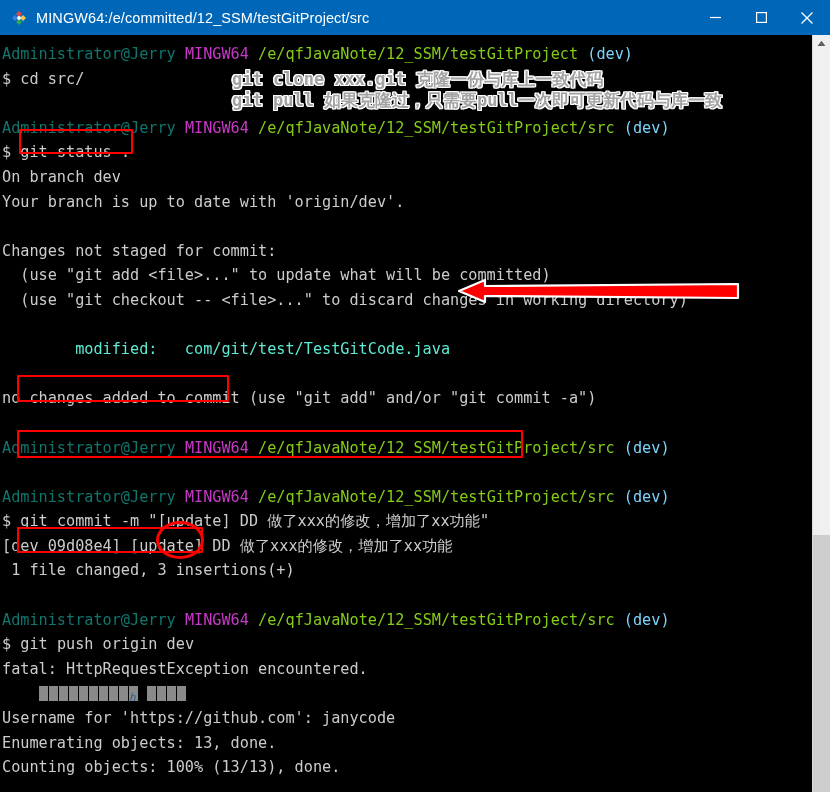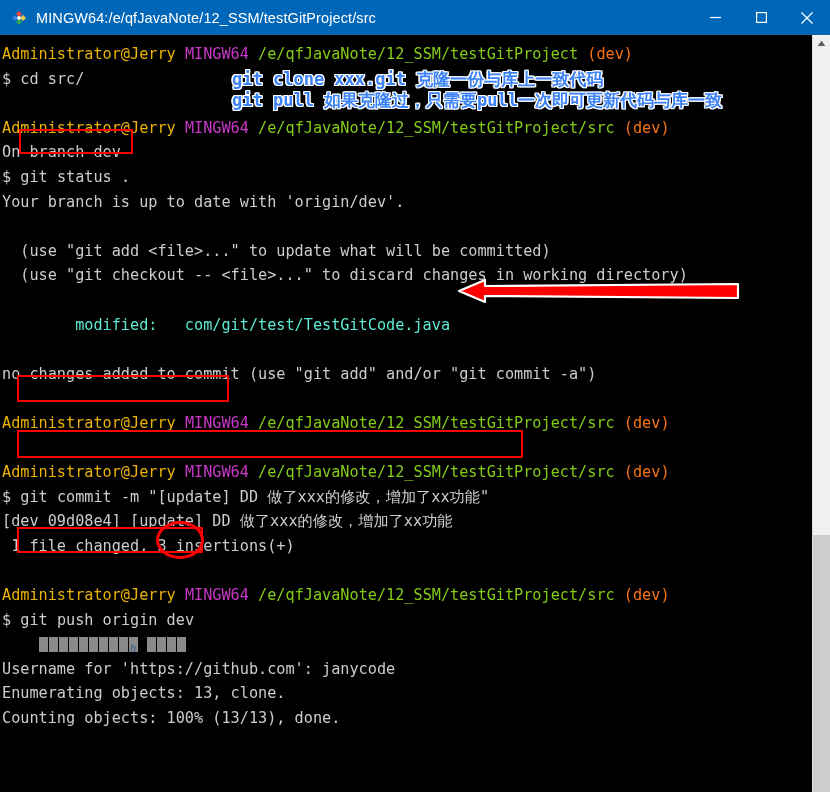--- a/index.html
+++ b/index.html
@@ -71,44 +71,44 @@
   }
   .term-line {
     font-family: "DejaVu Sans Mono", monospace;
     font-size: 15.2px;
     line-height: 24.6px;
     color: #cccccc;
     white-space: pre;
     height: 24.6px;
   }
   .blank { color: transparent; }
-  .c-green  { color: #eab308; }
+  .c-green  { color: #0f766e; }
   .c-mag    { color: #c838c8; }
   .c-yellow { color: #84cc16; }
-  .c-cyan   { color: #f97316; }
+  .c-cyan   { color: #7dd3fc; }
   .c-red    { color: #5eead4; }
   .c-white  { color: #cccccc; }
   
   .redact {
     display: inline-block;
     vertical-align: -3px;
   }
   .redact i {
     display: inline-block;
     width: 9px;
     height: 15px;
     background: #8a8a8a;
     margin-right: 1px;
   }
   .redact .gap { background: transparent; width: 7px; }
   .redact .lit { background: #8a8a8a; color:#2a5d8f; text-align:center; font-size:11px; }
   
   .anno {
     position: absolute;
-    color: #3b82f6;
+    color: #a3a3a3;
     font-family: "DejaVu Sans Mono", monospace;
     font-weight: bold;
     font-size: 17px;
     white-space: nowrap;
     text-shadow:
       -1.2px -1.2px 0 #ffffff,  1.2px -1.2px 0 #ffffff,
       -1.2px  1.2px 0 #ffffff,  1.2px  1.2px 0 #ffffff,
       -1.2px 0 0 #ffffff, 1.2px 0 0 #ffffff,
       0 -1.2px 0 #ffffff, 0 1.2px 0 #ffffff;
   }
@@ -178,21 +178,21 @@
   <div class="titlebar">
     <span class="title-icon">
       <svg width="16" height="16" viewBox="0 0 16 16">
         <polygon points="8,1 11,4 8,7 5,4" fill="#e8473f"></polygon>
         <polygon points="4,5 7,8 4,11 1,8" fill="#3b82d6"></polygon>
         <polygon points="12,5 15,8 12,11 9,8" fill="#f2c744"></polygon>
         <polygon points="8,9 11,12 8,15 5,12" fill="#2fa84f"></polygon>
         <circle cx="8" cy="8" r="1.9" fill="#ffffff"></circle>
       </svg>
     </span>
-    <span class="title-text">MINGW64:/e/qfJavaNote/12_SSM/testGitProject/src</span>
+    <span class="title-text">MINGW64:/e/committed/12_SSM/testGitProject/src</span>
     <div class="win-buttons">
       <div class="win-btn">
         <svg width="11" height="11" viewBox="0 0 11 11">
             <line x1="0" y1="5.5" x2="11" y2="5.5" stroke="#ffffff" stroke-width="1.2"></line>
           </svg>
       </div>
       <div class="win-btn">
         <svg width="11" height="11" viewBox="0 0 11 11">
             <rect x="0.6" y="0.6" width="9.8" height="9.8" fill="none" stroke="#ffffff" stroke-width="1.2"></rect>
           </svg>
@@ -209,28 +209,29 @@
   <div class="terminal">
 
     <div class="term-line"><span class="c-green">Administrator@Jerry</span> <span class="c-mag">MINGW64</span> <span class="c-yellow">/e/qfJavaNote/12_SSM/testGitProject</span> <span class="c-cyan">(dev)</span></div>
 
     <div class="term-line"><span class="c-white">$</span> <span class="c-white">cd src/</span></div>
 
     <div class="term-line blank"> </div>
 
     <div class="term-line"><span class="c-green">Administrator@Jerry</span> <span class="c-mag">MINGW64</span> <span class="c-yellow">/e/qfJavaNote/12_SSM/testGitProject/src</span> <span class="c-cyan">(dev)</span></div>
 
+    <div class="term-line"><span class="c-white">$</span> <span class="c-white">git status .</span></div>
+
     <div class="term-line c-white">On branch dev</div>
 
-    <div class="term-line"><span class="c-white">$</span> <span class="c-white">git status .</span></div>
-
     <div class="term-line c-white">Your branch is up to date with 'origin/dev'.</div>
 
     <div class="term-line blank"> </div>
 
+    <div class="term-line c-white">Changes not staged for commit:</div>
 
     <div class="term-line c-white">  (use "git add &lt;file&gt;..." to update what will be committed)</div>
 
     <div class="term-line c-white">  (use "git checkout -- &lt;file&gt;..." to discard changes in working directory)</div>
 
     <div class="term-line blank"> </div>
 
     <div class="term-line c-red">        modified:   com/git/test/TestGitCode.java</div>
 
     <div class="term-line blank"> </div>
@@ -251,26 +252,27 @@
     <div class="term-line c-white">[dev 09d08e4] [update] DD 做了xxx的修改，增加了xx功能</div>
 
     <div class="term-line c-white"> 1 file changed, 3 insertions(+)</div>
 
     <div class="term-line blank"> </div>
 
     <div class="term-line"><span class="c-green">Administrator@Jerry</span> <span class="c-mag">MINGW64</span> <span class="c-yellow">/e/qfJavaNote/12_SSM/testGitProject/src</span> <span class="c-cyan">(dev)</span></div>
 
     <div class="term-line"><span class="c-white">$</span> <span class="c-white">git push origin dev</span></div>
 
+    <div class="term-line c-white">fatal: HttpRequestException encountered.</div>
 
     <div class="term-line">    <span class="redact"><i></i><i></i><i></i><i></i><i></i><i></i><i></i><i></i><i></i><i class="lit">h</i><i class="gap"></i><i></i><i></i><i></i><i></i></span></div>
 
     <div class="term-line c-white">Username for 'https://github.com': janycode</div>
 
-    <div class="term-line c-white">Enumerating objects: 13, clone.</div>
+    <div class="term-line c-white">Enumerating objects: 13, done.</div>
 
     <div class="term-line c-white">Counting objects: 100% (13/13), done.</div>
 
   </div>
 
   <div class="anno anno-1">git clone xxx.git 克隆一份与库上一致代码</div>
   <div class="anno anno-2">git pull 如果克隆过，只需要pull一次即可更新代码与库一致</div>
 
   <div class="redbox" style="left:19px; top:129px; width:114px; height:25px;"></div>
   <div class="redbox" style="left:17px; top:375px; width:212px; height:27px;"></div>

